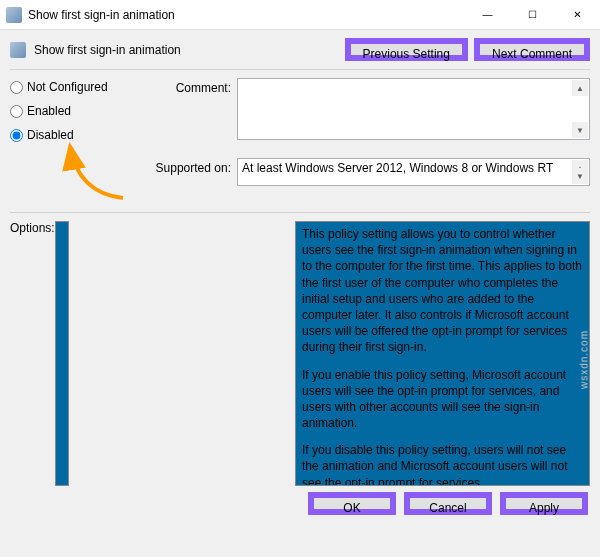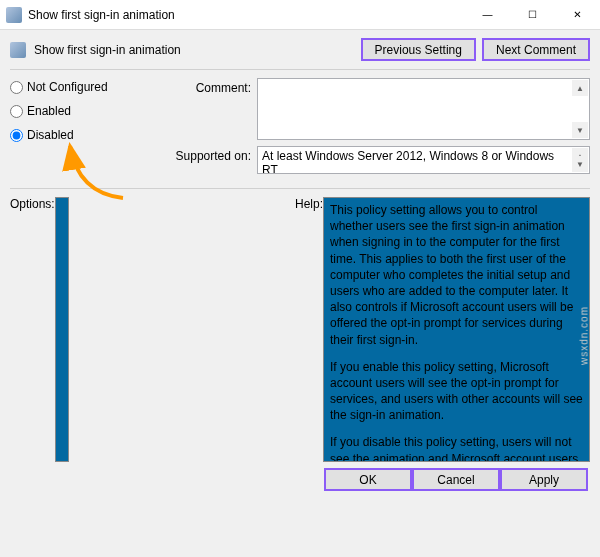--- a/index.html
+++ b/index.html
@@ -43,42 +43,42 @@
     }
     .header-icon {
       width: 16px; height: 16px;
       background: linear-gradient(135deg,#b0c4de,#6a8fb5);
       border-radius: 2px;
     }
     .header-title { flex: 1; font-size: 12px; }
     .nav-buttons { display: flex; gap: 6px; margin-left: auto; }
     button.win {
       background: #e1e1e1;
-      border: 2px solid #8b5cf6;
+      border: 6px solid #8b5cf6;
       padding: 3px 12px;
       font-family: inherit;
       font-size: 12px;
       min-width: 88px;
       height: 23px;
       cursor: default;
     }
     .divider { border: none; border-top: 1px solid #d0d0d0; margin: 8px 0; }
-    .config-row { display: flex; gap: 26px; justify-content: flex-end; }
+    .config-row { display: flex; gap: 6px; justify-content: flex-end; }
     .radio-col { width: 130px; padding-top: 2px; position: relative; }
     .radio-option { display: flex; align-items: center; gap: 4px; margin-bottom: 10px; }
     .radio-option input { margin: 0; }
     .arrow {
       position: absolute;
       left: 58px;
       top: 60px;
       pointer-events: none;
     }
     .arrow svg { overflow: visible; }
     .fields-col { flex: 1; }
-    .field-row { display: flex; gap: 6px; margin-bottom: 6px; align-items: flex-start; }
+    .field-row { display: flex; gap: 6px; margin-bottom: 18px; align-items: flex-start; }
     .field-label { width: 85px; text-align: right; padding-top: 3px; }
     .textarea-wrap {
       flex: 1;
       position: relative;
     }
     .textarea-box {
       border: 1px solid #abadb3;
       background: #fff;
       height: 62px;
       padding: 2px 18px 2px 4px;
@@ -110,21 +110,21 @@
       overflow-y: auto;
       padding: 4px 6px;
       font-size: 12px;
       line-height: 1.35;
       position: relative;
     }
     .bigbox.help p { margin: 0 0 11px 0; }
     .footer {
       display: flex;
       justify-content: flex-end;
-      gap: 0;
+      gap: 8px;
       margin-top: 6px;
       padding-right: 2px;
     }
     .watermark {
       position: absolute;
       right: 6px;
       top: 50%;
       transform: rotate(-90deg) translateX(50%);
       transform-origin: right center;
       font-size: 10px;
@@ -206,21 +206,20 @@
   </div>
 
   <hr class="divider">
 
   <div class="lower">
     <div class="lower-col left">
       <div class="lower-label">Options:</div>
       <div class="bigbox"></div>
     </div>
     <div class="lower-col right" style="position:relative;">
-      <div class="lower-label">Help:</div>
       <div class="bigbox help">
         <p>This policy setting allows you to control whether users see the first sign-in animation when signing in to the computer for the first time.  This applies to both the first user of the computer who completes the initial setup and users who are added to the computer later.  It also controls if Microsoft account users will be offered the opt-in prompt for services during their first sign-in.</p>
         <p>If you enable this policy setting, Microsoft account users will see the opt-in prompt for services, and users with other accounts will see the sign-in animation.</p>
         <p>If you disable this policy setting, users will not see the animation and Microsoft account users will not see the opt-in prompt for services.</p>
 
       </div>
       <div class="watermark">wsxdn.com</div>
     </div>
   </div>
 

